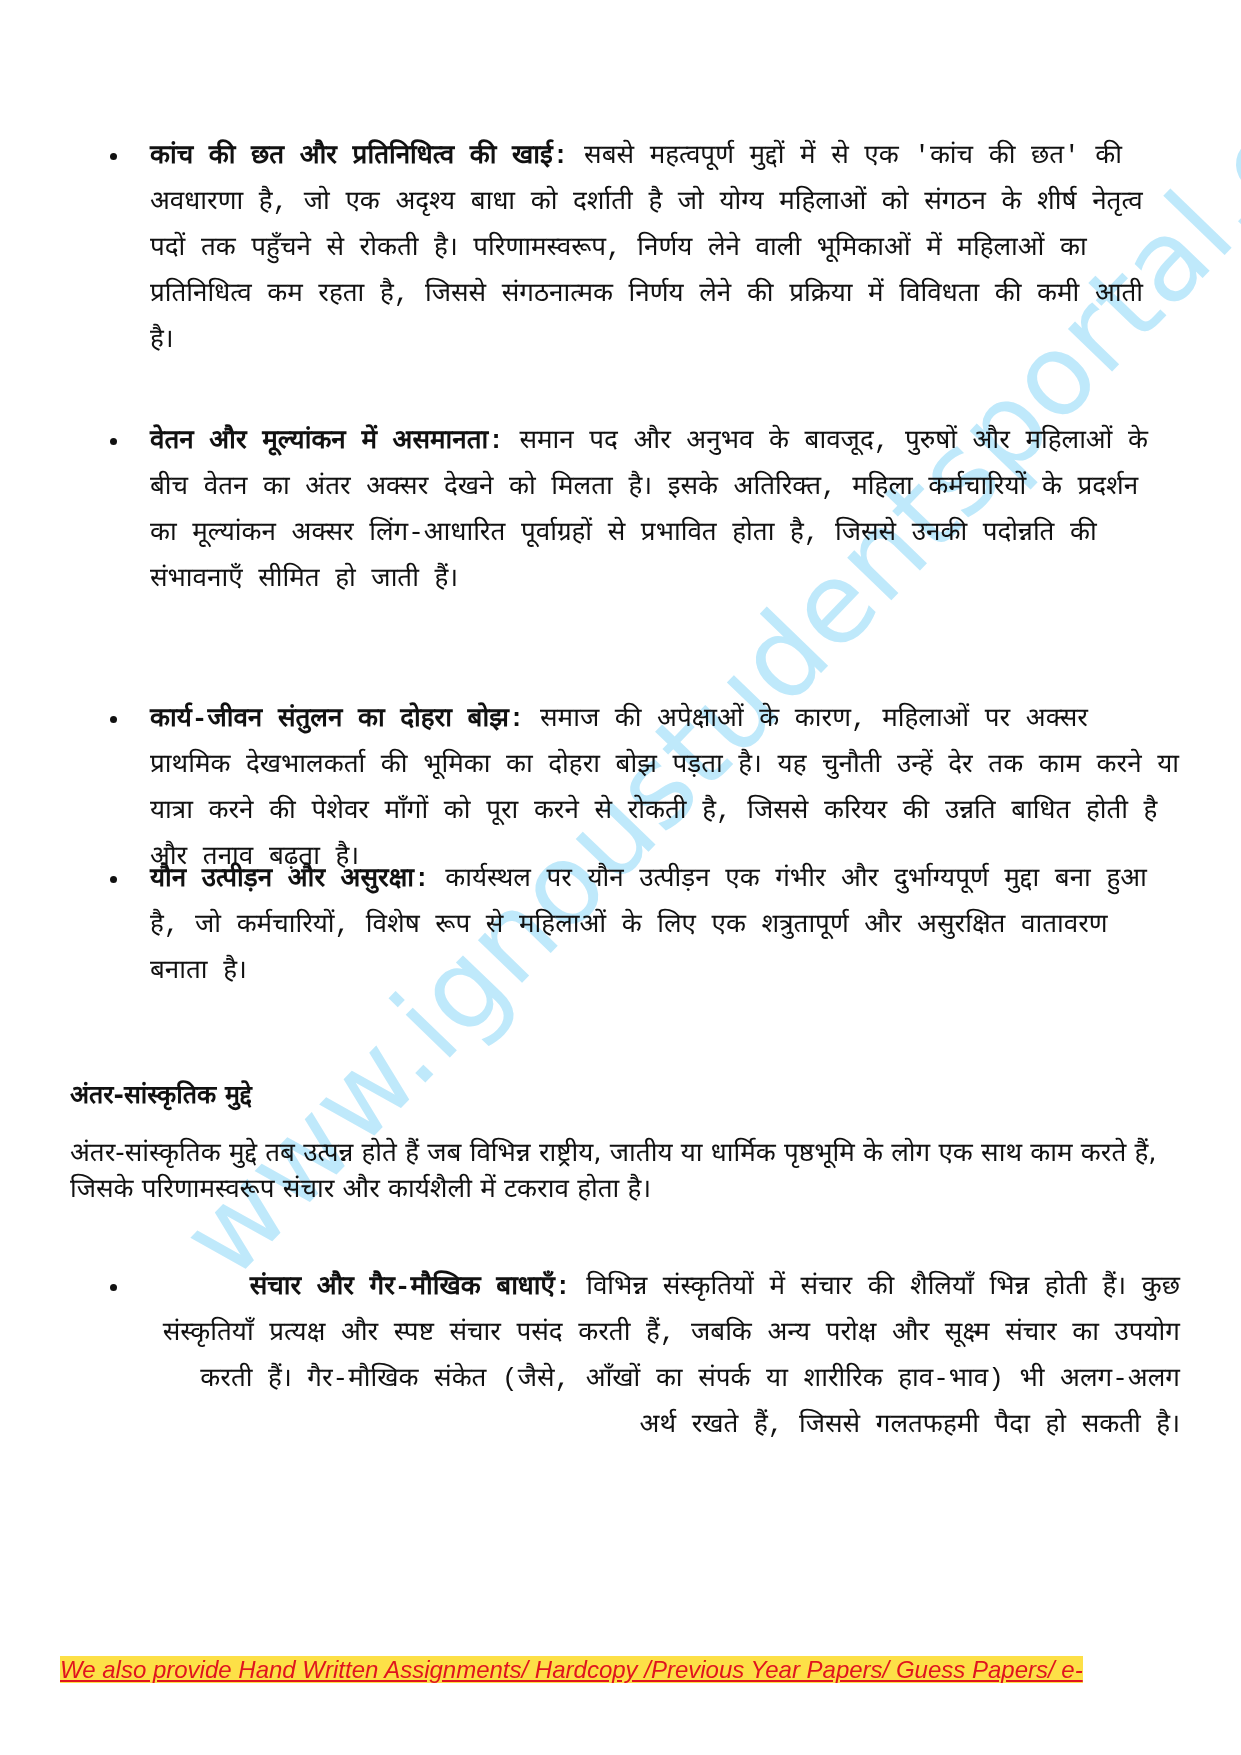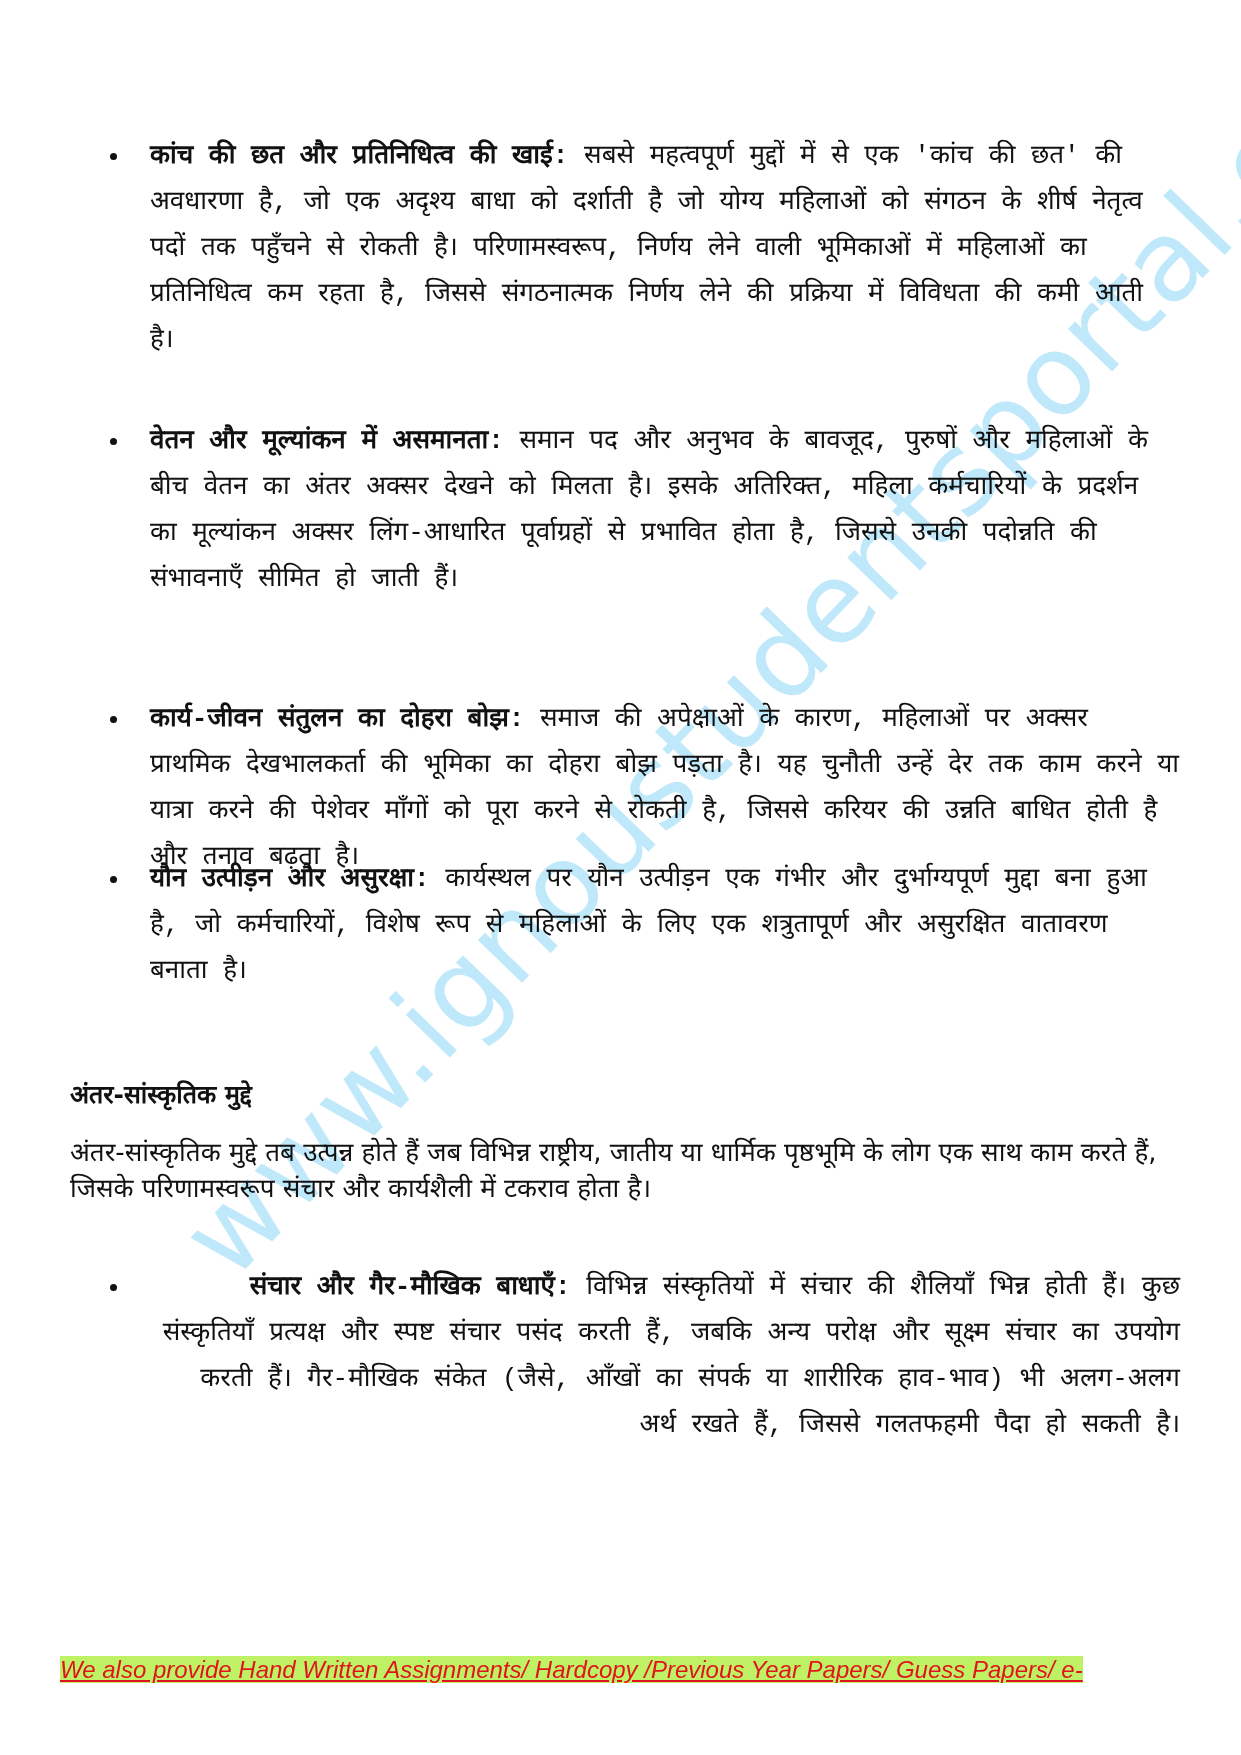--- a/index.html
+++ b/index.html
@@ -20,21 +20,21 @@
     .bullet { position: absolute; left: 110px; width: 1070px; }
     .bullet .dot { position: absolute; left: 0; top: 20px; width: 7px; height: 7px; border-radius: 50%; background: #111; }
     .bullet .text { margin-left: 40px; font-size: 26px; line-height: 46px; font-family: Liberation Mono, monospace; }
     .bullet .text b { font-weight: bold; }
 
     .heading { position: absolute; left: 70px; font-size: 25px; font-weight: bold; line-height: 40px; }
     .para { position: absolute; left: 70px; width: 1100px; font-size: 26px; line-height: 36px; }
 
     .footer { position: absolute; left: 60px; top: 1652px; width: 1120px;
               font-family: "Liberation Sans", sans-serif; font-style: italic; font-size: 24px; line-height: 36px; }
-    .footer .line { display: inline; background: #bef264; color: #e0141e; text-decoration: underline; }
+    .footer .line { display: inline; background: #fde047; color: #e0141e; text-decoration: underline; }
     .footer .l2 { display: block; margin-left: 44px; }
     .footer .link { color: #1a5fb4; font-weight: bold; font-style: italic; text-decoration: underline; text-decoration-color: #2e8b3a; background: #ffff00; }
   </style>
 </head>
 <body>
 
 <div class="page">
 
   <div class="watermark">www.ignoustudentsportal.com</div>
 

